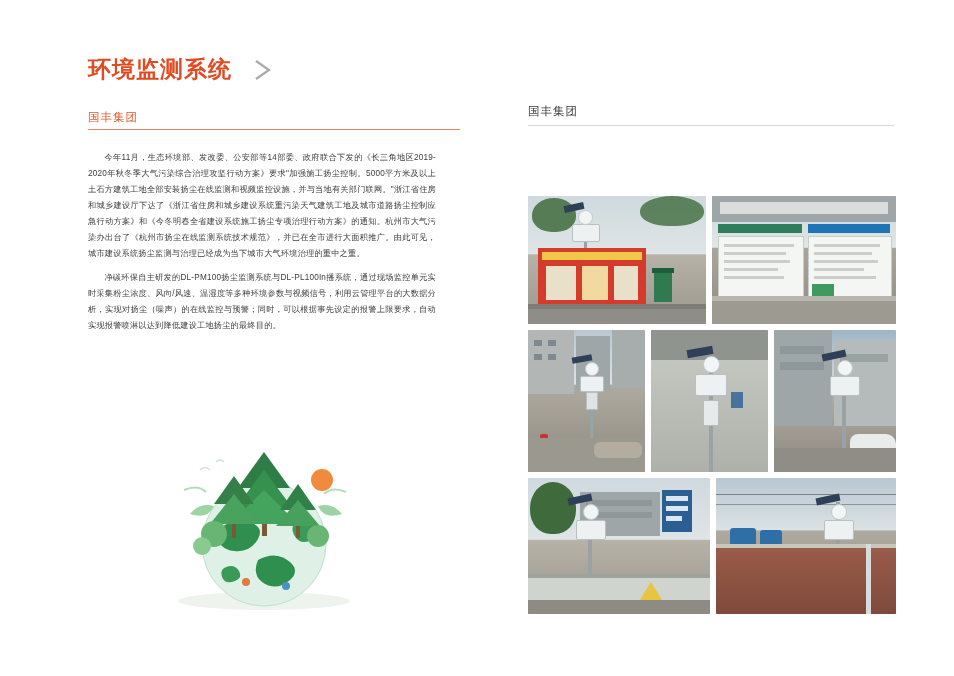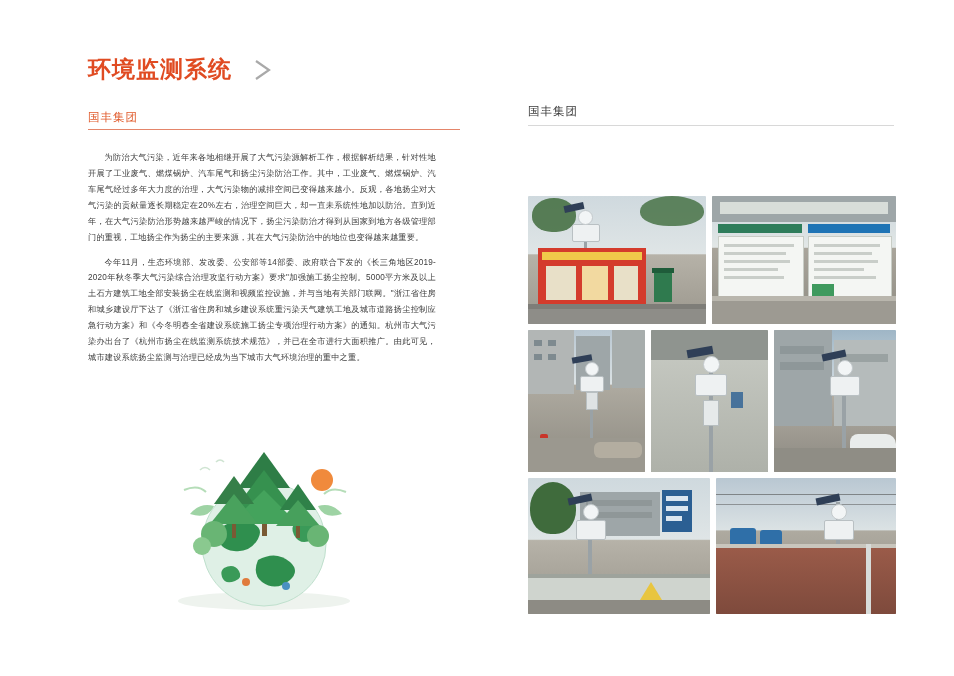--- a/index.html
+++ b/index.html
@@ -188,22 +188,22 @@
         <svg width="26" height="26" viewBox="0 0 26 26">
           <polyline points="6,4 19,13 6,22" fill="none" stroke="#a9a9a9" stroke-width="2.2"></polyline>
         </svg>
       </span>
     </div>
 
     <div class="section-label">国丰集团</div>
     <div class="section-rule"></div>
 
     <div class="body-text">
-      <p>为防治大气污染，近年来各地相继开展了大气污染源解析工作，根据解析结果，针对性地开展了工业废气、燃煤锅炉、汽车尾气和扬尘污染防治工作。其中，工业废气、燃煤锅炉、汽车尾气经过多年大力度的治理，大气污染物的减排空间已变得越来越小。反观，各地扬尘对大气污染的贡献量逐长期稳定在20%左右，治理空间巨大，却一直未系统性地加以防治。直到近年，在大气污染防治形势越来越严峻的情况下，扬尘污染防治才得到从国家到地方各级管理部门的重视，工地扬尘作为扬尘的主要来源，其在大气污染防治中的地位也变得越来越重要。</p>
       <p>今年11月，生态环境部、发改委、公安部等14部委、政府联合下发的《长三角地区2019-2020年秋冬季大气污染综合治理攻坚行动方案》要求"加强施工扬尘控制。5000平方米及以上土石方建筑工地全部安装扬尘在线监测和视频监控设施，并与当地有关部门联网。"浙江省住房和城乡建设厅下达了《浙江省住房和城乡建设系统重污染天气建筑工地及城市道路扬尘控制应急行动方案》和《今冬明春全省建设系统施工扬尘专项治理行动方案》的通知。杭州市大气污染办出台了《杭州市扬尘在线监测系统技术规范》，并已在全市进行大面积推广。由此可见，城市建设系统扬尘监测与治理已经成为当下城市大气环境治理的重中之重。</p>
+      <p>净碳环保自主研发的DL-PM100扬尘监测系统与DL-PL100In播系统，通过现场监控单元实时采集粉尘浓度、风向/风速、温湿度等多种环境参数与视频信号，利用云管理平台的大数据分析，实现对扬尘（噪声）的在线监控与预警；同时，可以根据事先设定的报警上限要求，自动实现报警喷淋以达到降低建设工地扬尘的最终目的。</p>
     </div>
   </div>
 
   <div class="earth-wrap">
     <svg width="236" height="200" viewBox="0 0 236 200">
 
       <ellipse cx="118" cy="183" rx="86" ry="9" fill="#eef3ee"></ellipse>
 
       <circle cx="118" cy="126" r="62" fill="#dff0e6"></circle>
       <circle cx="118" cy="126" r="62" fill="none" stroke="#bfe0cd" stroke-width="1"></circle>

